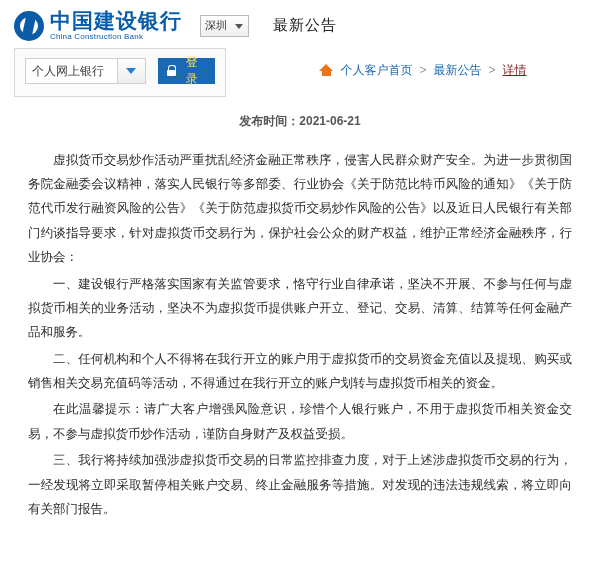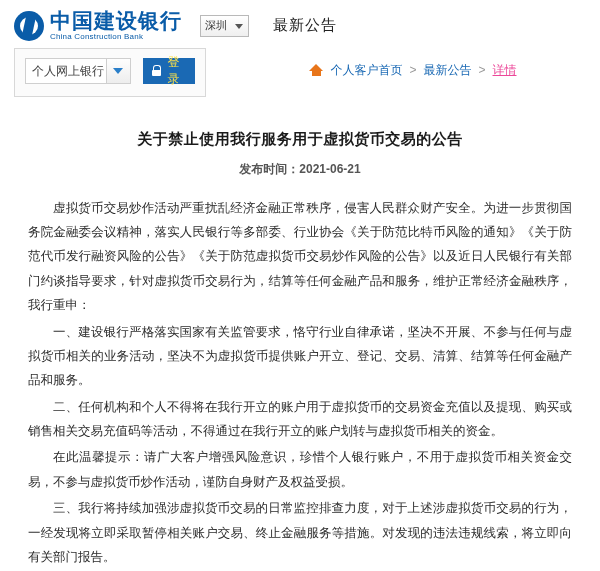--- a/index.html
+++ b/index.html
@@ -103,21 +103,21 @@
   }
 
   
   .subbar {
     display: flex;
     align-items: flex-start;
     padding: 0 14px;
     gap: 0;
   }
   .login-box {
-    width: 192px;
+    width: 212px;
     border: 1px solid #d8d8d8;
     background: #fbfbfb;
     padding: 9px 10px 12px 10px;
     display: flex;
     align-items: center;
     gap: 0;
   }
   .acct-input {
     width: 96px;
     height: 26px;
@@ -216,21 +216,21 @@
     left: 2.5px; top: 6px;
     width: 9px; height: 6px;
     background: #e8751a;
   }
   .crumb-link {
     color: #1a69b4;
     text-decoration: none;
     cursor: pointer;
   }
   .crumb-sep { color: #999; }
-  .crumb-current { color: #ec4899; text-decoration: underline; }
+  .crumb-current { color: #7f1d1d; text-decoration: underline; }
 
   
   .article {
     padding: 16px 28px 0 28px;
   }
   .article-title {
     text-align: center;
     font-size: 15px;
     font-weight: bold;
     color: #1b1b1b;
@@ -290,24 +290,23 @@
     <span class="home-icon"></span>
     <a class="crumb-link">个人客户首页</a>
     <span class="crumb-sep">&gt;</span>
     <a class="crumb-link">最新公告</a>
     <span class="crumb-sep">&gt;</span>
     <span class="crumb-current">详情</span>
   </div>
 </div>
 
 <div class="article">
-  <div class="article-title">关于禁止使用我行服务用于虚拟货币交易的公告</div>
   <div class="article-date">发布时间：2021-06-21</div>
 
   <div class="article-body">
-    <p>虚拟货币交易炒作活动严重扰乱经济金融正常秩序，侵害人民群众财产安全。为进一步贯彻国务院金融委会议精神，落实人民银行等多部委、行业协会《关于防范比特币风险的通知》《关于防范代币发行融资风险的公告》《关于防范虚拟货币交易炒作风险的公告》以及近日人民银行有关部门约谈指导要求，针对虚拟货币交易行为，结算等任何金融产品和服务，维护正常经济金融秩序，我行重申：</p>
+    <p>虚拟货币交易炒作活动严重扰乱经济金融正常秩序，侵害人民群众财产安全。为进一步贯彻国务院金融委会议精神，落实人民银行等多部委、行业协会《关于防范比特币风险的通知》《关于防范代币发行融资风险的公告》《关于防范虚拟货币交易炒作风险的公告》以及近日人民银行有关部门约谈指导要求，针对虚拟货币交易行为，保护社会公众的财产权益，维护正常经济金融秩序，行业协会：</p>
     <p>一、建设银行严格落实国家有关监管要求，恪守行业自律承诺，坚决不开展、不参与任何与虚拟货币相关的业务活动，坚决不为虚拟货币提供账户开立、登记、交易、清算、结算等任何金融产品和服务。</p>
     <p>二、任何机构和个人不得将在我行开立的账户用于虚拟货币的交易资金充值以及提现、购买或销售相关交易充值码等活动，不得通过在我行开立的账户划转与虚拟货币相关的资金。</p>
     <p>在此温馨提示：请广大客户增强风险意识，珍惜个人银行账户，不用于虚拟货币相关资金交易，不参与虚拟货币炒作活动，谨防自身财产及权益受损。</p>
     <p>三、我行将持续加强涉虚拟货币交易的日常监控排查力度，对于上述涉虚拟货币交易的行为，一经发现将立即采取暂停相关账户交易、终止金融服务等措施。对发现的违法违规线索，将立即向有关部门报告。</p>
   </div>
 
 </div>
 
 </body></html>

